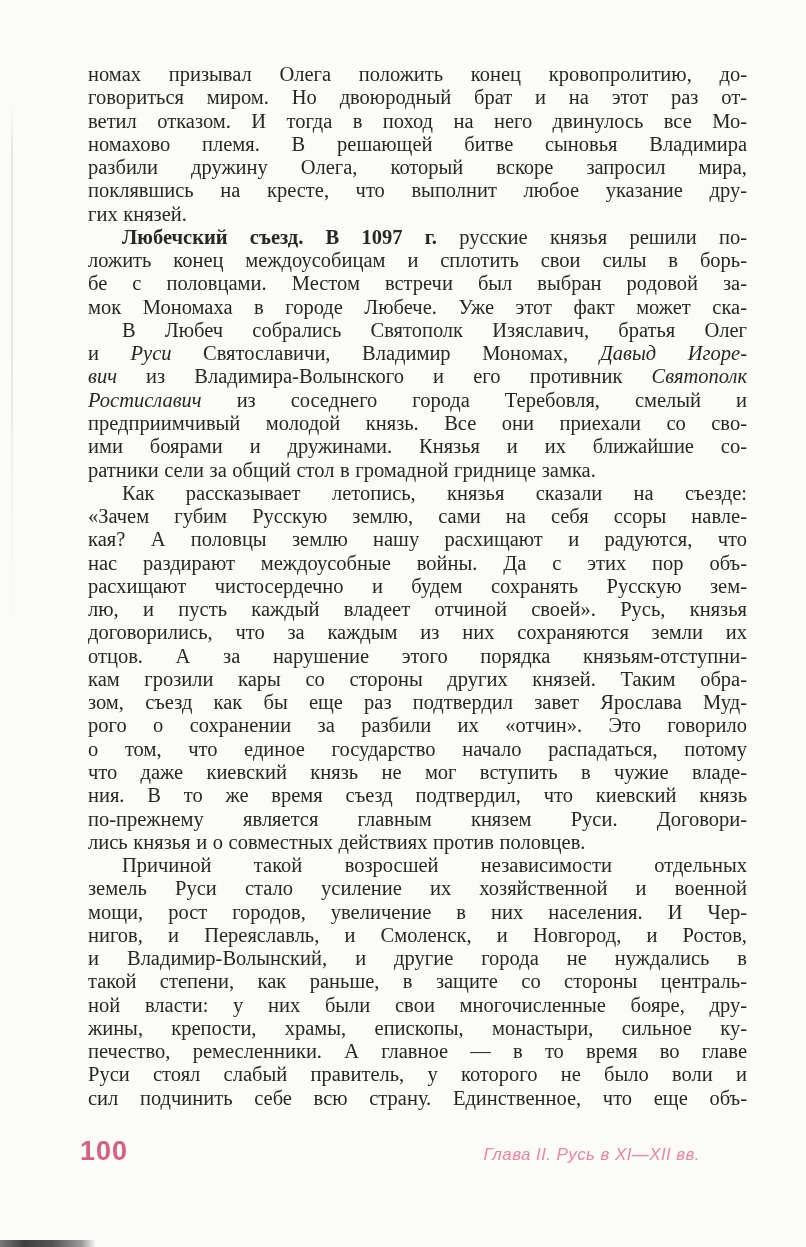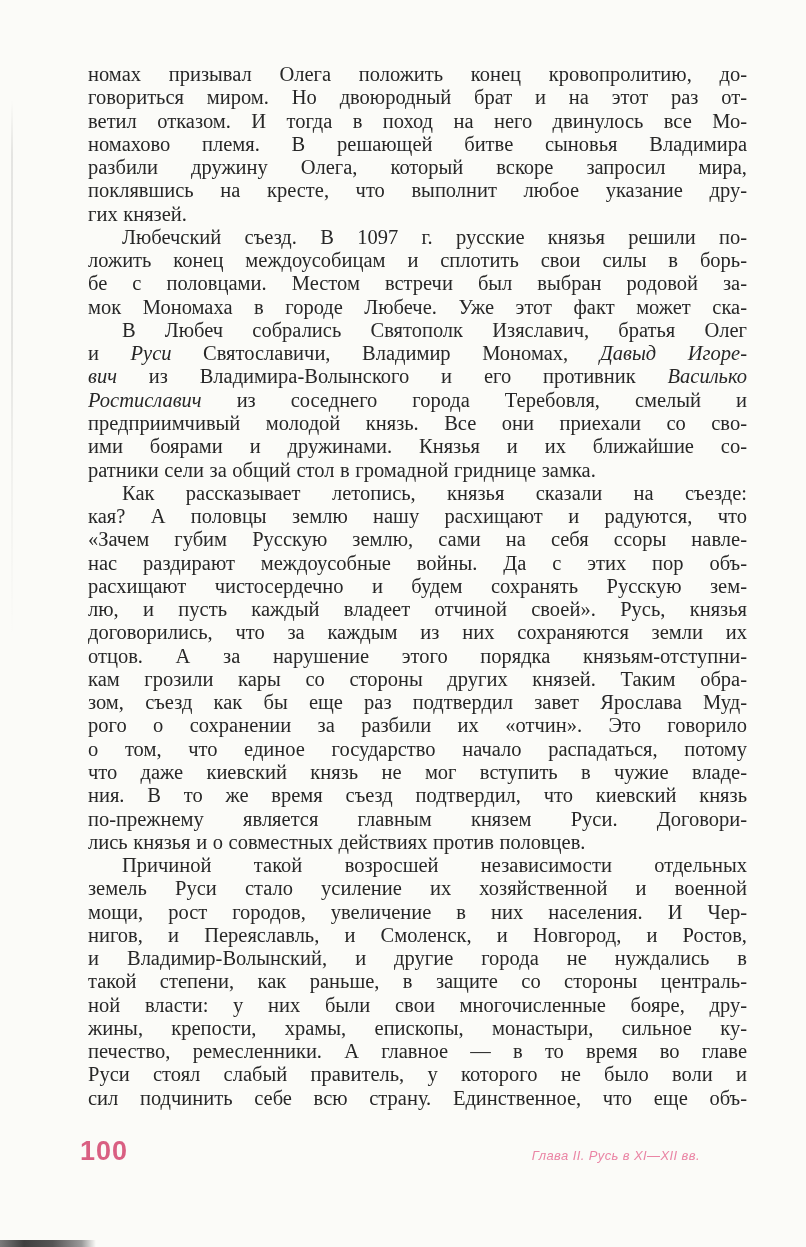--- a/index.html
+++ b/index.html
@@ -33,37 +33,37 @@
     height:23.27px;
     line-height:23.27px;
     text-align:justify;
     text-align-last:justify;
     word-spacing:0.5px;
     white-space:nowrap; 
   }
   .line{white-space:normal;overflow:hidden;}
   .line.indent{text-indent:34px;}
   .line.endline{text-align-last:left;}
-  .line .b{font-weight:normal;}
+  .line .b{font-weight:bold;}
   .line .i{font-style:italic;}
   .footer{
     position:absolute;left:80px;top:1136px;width:620px;
     display:flex;align-items:baseline;
     font-family:"Liberation Sans","DejaVu Sans",sans-serif;
     justify-content:space-between;
   }
   .pagenum{
     font-weight:bold;
     font-size:27px;
     letter-spacing:1px;
   }
   .chapter{
     margin-left:15px;
     font-style:italic;
-    font-size:13px;
+    font-size:17px;
     letter-spacing:0.4px;
   }
 </style>
 </head>
 <body>
 
 <div class="page" style="background: rgb(251, 251, 248); padding-left: 22px;">
   <div class="edge-left"></div>
   <div class="text-block" id="text-block" style="color: rgb(39, 39, 39);">
       <div class="line"><span>номах призывал Олега положить конец кровопролитию, до-</span></div>
@@ -72,28 +72,28 @@
       <div class="line"><span>номахово племя. В решающей битве сыновья Владимира</span></div>
       <div class="line"><span>разбили дружину Олега, который вскоре запросил мира,</span></div>
       <div class="line"><span>поклявшись на кресте, что выполнит любое указание дру-</span></div>
       <div class="line endline"><span>гих князей.</span></div>
       <div class="line indent"><span class="b">Любечский съезд. В 1097 г.</span><span> русские князья решили по-</span></div>
       <div class="line"><span>ложить конец междоусобицам и сплотить свои силы в борь-</span></div>
       <div class="line"><span>бе с половцами. Местом встречи был выбран родовой за-</span></div>
       <div class="line"><span>мок Мономаха в городе Любече. Уже этот факт может ска-</span></div>
       <div class="line indent"><span>В Любеч собрались Святополк Изяславич, братья Олег</span></div>
       <div class="line"><span>и </span><span class="i">Руси</span><span> Святославичи, Владимир Мономах, </span><span class="i">Давыд Игоре-</span></div>
-      <div class="line"><span class="i">вич</span><span> из Владимира-Волынского и его противник </span><span class="i">Василько</span></div>
+      <div class="line"><span class="i">вич</span><span> из Владимира-Волынского и его противник </span><span class="i">Святополк</span></div>
       <div class="line"><span class="i">Ростиславич</span><span> из соседнего города Теребовля, смелый и</span></div>
       <div class="line"><span>предприимчивый молодой князь. Все они приехали со сво-</span></div>
       <div class="line"><span>ими боярами и дружинами. Князья и их ближайшие со-</span></div>
       <div class="line endline"><span>ратники сели за общий стол в громадной гриднице замка.</span></div>
       <div class="line indent"><span>Как рассказывает летопись, князья сказали на съезде:</span></div>
+      <div class="line"><span>«Зачем губим Русскую землю, сами на себя ссоры навле-</span></div>
       <div class="line"><span>кая? А половцы землю нашу расхищают и радуются, что</span></div>
-      <div class="line"><span>«Зачем губим Русскую землю, сами на себя ссоры навле-</span></div>
       <div class="line"><span>нас раздирают междоусобные войны. Да с этих пор объ-</span></div>
       <div class="line"><span>расхищают чистосердечно и будем сохранять Русскую зем-</span></div>
       <div class="line"><span>лю, и пусть каждый владеет отчиной своей». Русь, князья</span></div>
       <div class="line"><span>договорились, что за каждым из них сохраняются земли их</span></div>
       <div class="line"><span>отцов. А за нарушение этого порядка князьям-отступни-</span></div>
       <div class="line"><span>кам грозили кары со стороны других князей. Таким обра-</span></div>
       <div class="line"><span>зом, съезд как бы еще раз подтвердил завет Ярослава Муд-</span></div>
       <div class="line"><span>рого о сохранении за разбили их «отчин». Это говорило</span></div>
       <div class="line"><span>о том, что единое государство начало распадаться, потому</span></div>
       <div class="line"><span>что даже киевский князь не мог вступить в чужие владе-</span></div>

